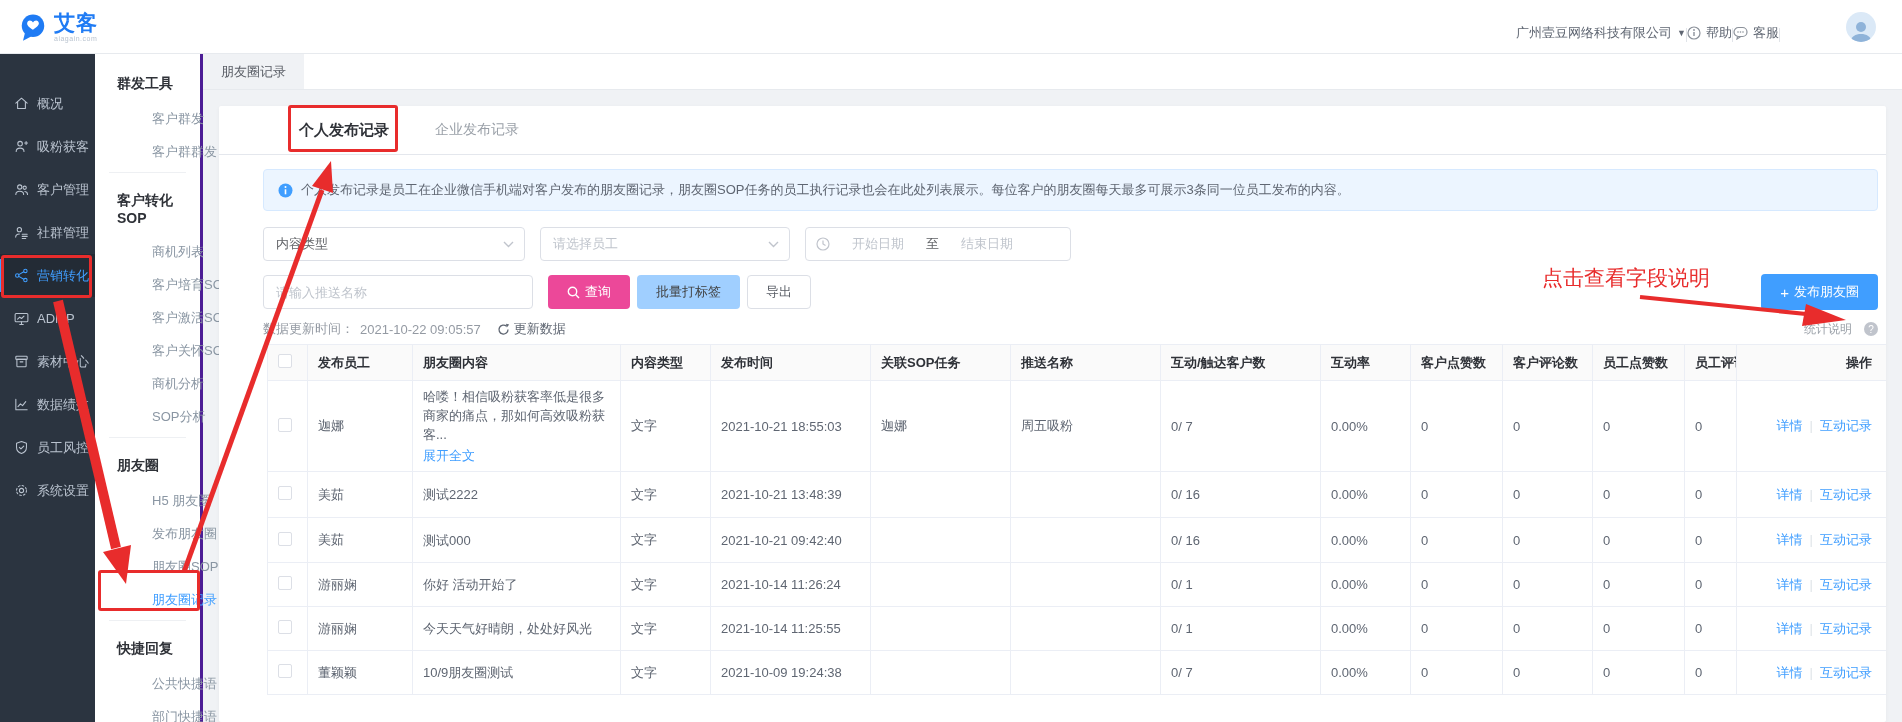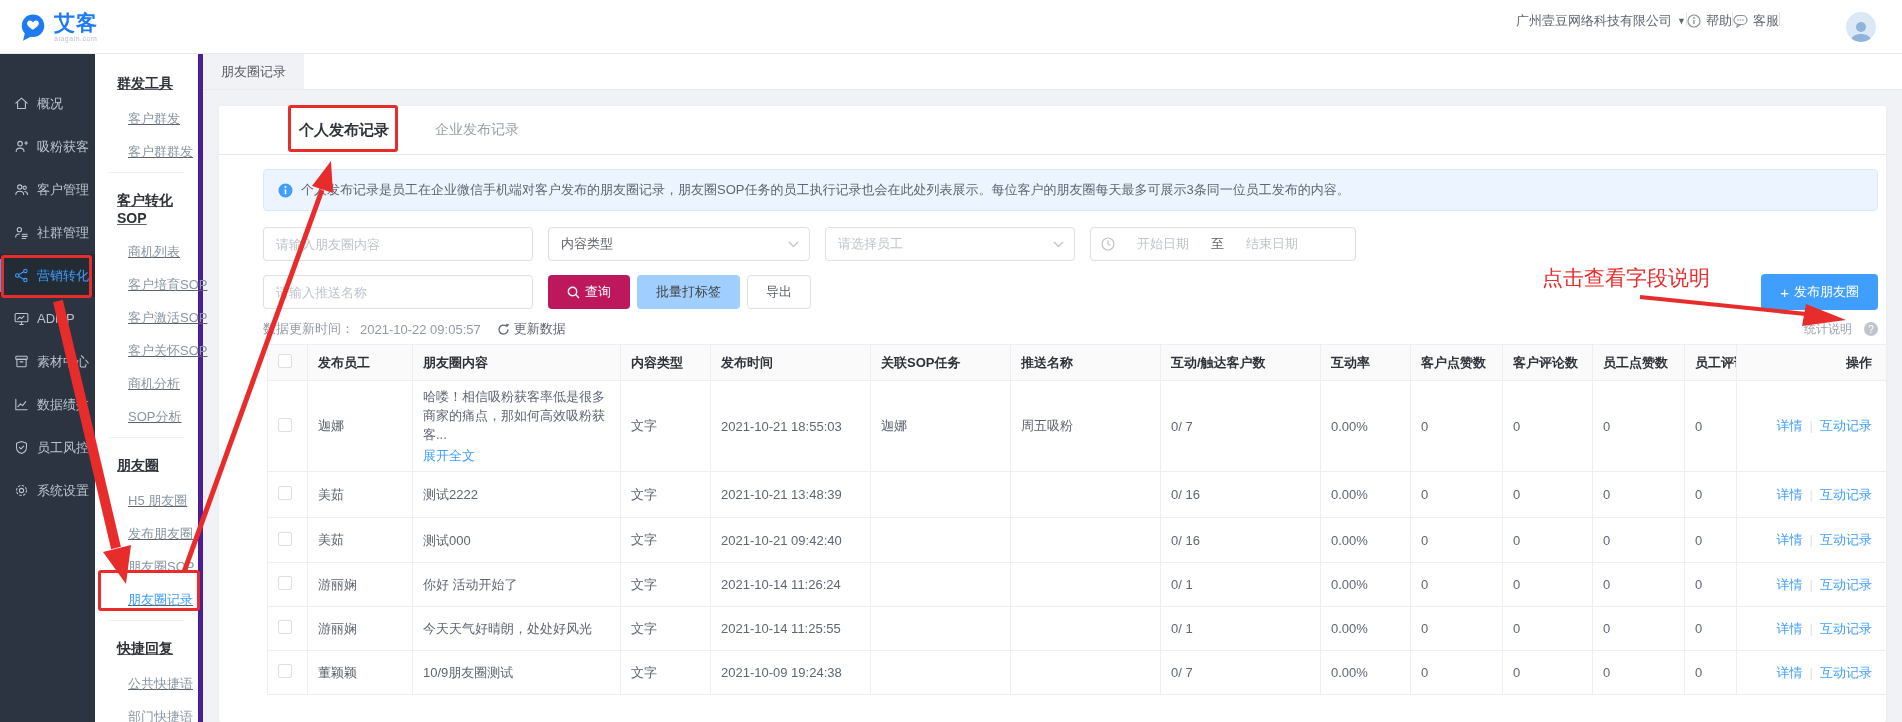--- a/index.html
+++ b/index.html
@@ -5,37 +5,37 @@
   * { margin:0; padding:0; box-sizing:border-box; }
   html,body { width:1902px; height:722px; overflow:hidden; }
   body { font-family:"Liberation Sans","DejaVu Sans",sans-serif; background:#f0f2f5; position:relative; font-size:13px; color:#606266; }
 
   
   .topbar { height:54px; background:#fff; border-bottom:1px solid #e7eaee; display:flex; align-items:center; padding:0 26px 0 18px; position:relative; z-index:5; }
   .logo { display:flex; align-items:center; gap:6px; }
   .logo-text { display:flex; flex-direction:column; line-height:1; }
   .logo-name { color:#1f7bf4; font-size:21px; font-weight:700; letter-spacing:1px; }
   .logo-domain { color:#b9c3cf; font-size:7px; margin-top:2px; letter-spacing:.5px; }
-  .topbar-right { margin-left:auto; display:flex; align-items:flex-start; }
+  .topbar-right { margin-left:auto; display:flex; align-items:flex-end; }
   .tb-item { display:flex; align-items:center; gap:5px; color:#5f6672; cursor:pointer; }
   .tb-caret { font-size:9px; color:#5f6672; }
   .tb-divider { width:1px; height:14px; background:#e1e4e9; }
   .avatar { width:30px; height:30px; border-radius:50%; background:#dbe9f7; margin-left:66px; display:flex; align-items:flex-end; justify-content:center; overflow:hidden; cursor:pointer; }
 
   
   .main-row { display:flex; height:668px; }
   .dark-side { width:95px; background:#2b3440; padding-top:28px; flex:none; }
   .side-item { height:43px; display:flex; align-items:center; padding-left:13px; gap:7px; color:#bac3cf; font-size:13px; cursor:pointer; position:relative; }
   .side-item svg { width:17px; height:17px; flex:none; }
   .side-item.active { color:#409eff; background:#232b35; }
   .side-item.active::before { content:""; position:absolute; left:0; top:5px; bottom:5px; width:3px; background:#409eff; }
 
-  .submenu { width:108px; background:#fff; border-right:5px solid #4c1d95; padding-top:6px; flex:none;text-decoration:underline; }
+  .submenu { width:108px; background:#fff; border-right:3px solid #4c1d95; padding-top:6px; flex:none; }
   .sm-title { padding:15px 0 9px 22px; font-size:14px; font-weight:700; color:#2f3238; }
-  .sm-item { height:33px; line-height:33px; padding-left:33px; color:#8a96a3; cursor:pointer; white-space:nowrap; }
+  .sm-item { height:33px; line-height:33px; padding-left:33px; color:#8a96a3; cursor:pointer; white-space:nowrap;margin-left:24px; }
   .sm-item.active { color:#409eff; }
   .sm-divider { border-top:1px solid #eef0f3; margin:4px 14px; }
 
   .content { flex:1; display:flex; flex-direction:column; min-width:0; }
   .pagetab-bar { height:36px; background:#fff; border-bottom:1px solid #e7eaee; display:flex; }
   .pagetab { padding:0 18px; line-height:36px; background:#f0f2f5; color:#5a5e66; font-size:13px; cursor:pointer; }
   .page-body { flex:1; padding:16px; }
   .card { background:#fff; height:616px; border-radius:2px; box-shadow:0 1px 4px rgba(0,0,0,.04); overflow:hidden; }
 
   
@@ -53,21 +53,21 @@
   .inp { height:34px; border:1px solid #dcdfe6; border-radius:4px; padding:0 12px; font-size:13px; color:#606266; font-family:inherit; outline:none; background:#fff; }
   .inp::placeholder { color:#bfc4cc; }
   .sel { height:34px; border:1px solid #dcdfe6; border-radius:4px; padding:0 10px 0 12px; display:flex; align-items:center; background:#fff; cursor:pointer; }
   .sel .sel-txt { flex:1; }
   .sel .ph { color:#bfc4cc; }
   .chev { color:#c0c4cc; }
   .dater { height:34px; border:1px solid #dcdfe6; border-radius:4px; background:#fff; display:flex; align-items:center; padding:0 10px; gap:8px; cursor:pointer; }
   .dater .ph { color:#bfc4cc; }
   .dater .to { color:#606266; margin:0 14px; }
   .btn { height:34px; border-radius:4px; border:1px solid transparent; font-size:13px; padding:0 18px; display:inline-flex; align-items:center; gap:5px; cursor:pointer; font-family:inherit; }
-  .btn-primary { background:#be185d; color:#fff; }
+  .btn-primary { background:#ec4899; color:#fff; }
   .btn-light { background:#a0cfff; color:#404040; }
   .btn-plain { background:#fff; border-color:#dcdfe6; color:#5a5e66; }
   .btn-publish { background:#409eff; color:#fff; height:36px; margin-left:auto; font-size:13px; }
   .plus { font-size:15px; line-height:1; }
 
   
   .update-row { margin:10px 8px 0 44px; display:flex; align-items:center; color:#949aa3; gap:6px; }
   .refresh { display:flex; align-items:center; gap:4px; color:#5f6672; cursor:pointer; margin-left:10px; }
   .stats-note { margin-left:auto; display:flex; align-items:center; gap:12px; color:#9aa0a8; font-size:12px; cursor:pointer; }
   .qmark { width:14px; height:14px; border-radius:50%; background:#c0c4cc; color:#fff; font-size:10px; display:flex; align-items:center; justify-content:center; }
@@ -292,21 +292,20 @@
             <svg width="15" height="15" viewBox="0 0 15 15">
                 <circle cx="7.5" cy="7.5" r="7" fill="#409eff"></circle>
                 <rect x="6.7" y="6.3" width="1.6" height="5" fill="#fff"></rect>
                 <circle cx="7.5" cy="4" r="1" fill="#fff"></circle>
               </svg>
           </span>
           <span>个人发布记录是员工在企业微信手机端对客户发布的朋友圈记录，朋友圈SOP任务的员工执行记录也会在此处列表展示。每位客户的朋友圈每天最多可展示3条同一位员工发布的内容。</span>
         </div>
 
         <div class="f-row f-row1">
-          <input class="inp" style="width: 270px;" placeholder="请输入朋友圈内容">
           <div class="sel" style="width:262px">
             <span class="sel-txt">内容类型</span>
             <span class="chev">
                 <svg width="11" height="7" viewBox="0 0 11 7">
                   <polyline points="1,1 5.5,5.5 10,1" fill="none" stroke="#c0c4cc" stroke-width="1.4"></polyline>
                 </svg>
               </span>
           </div>
           <div class="sel" style="width:250px">
             <span class="sel-txt ph">请选择员工</span>

